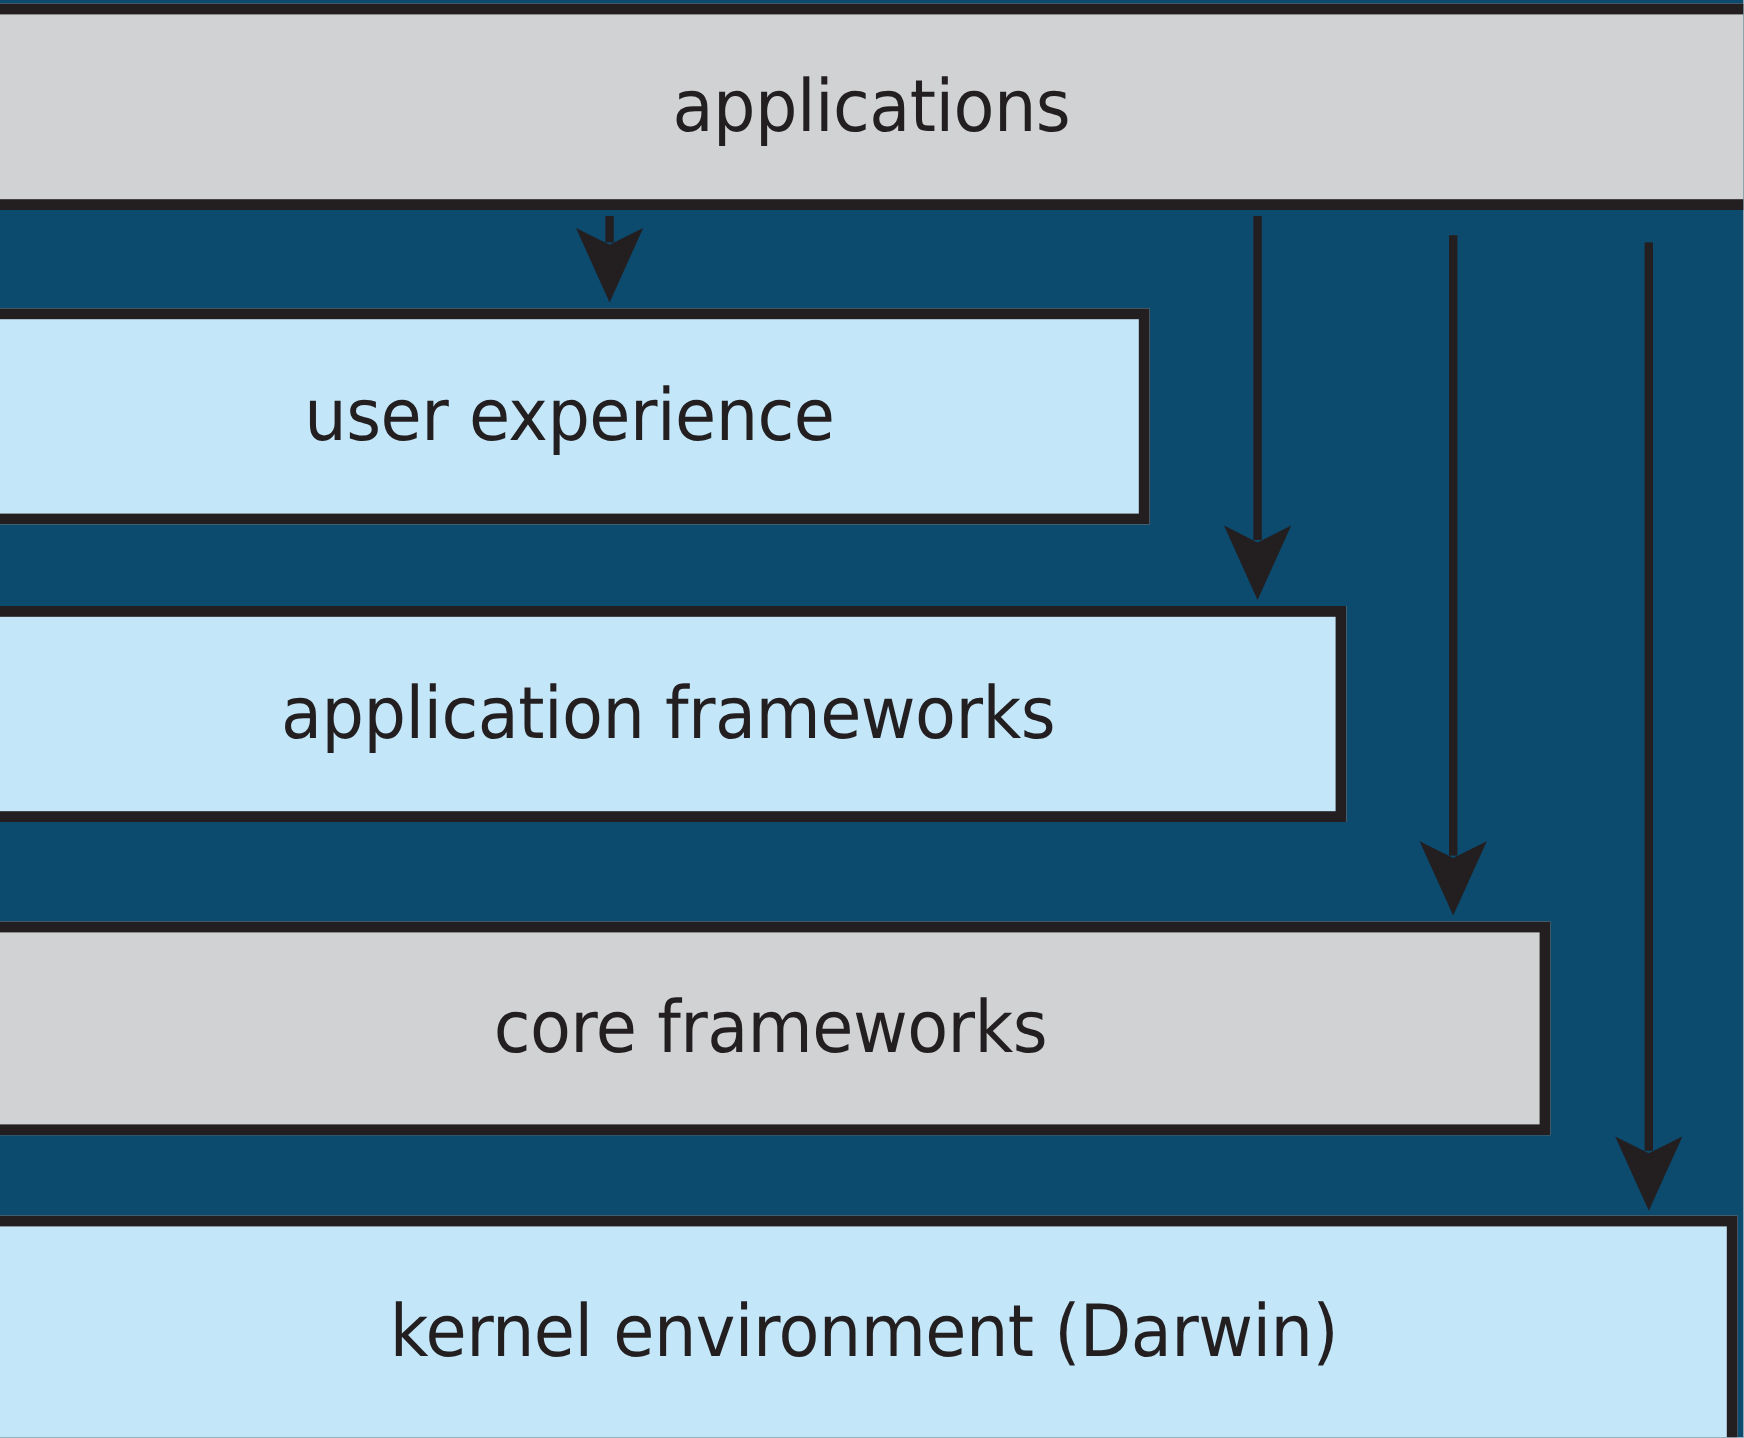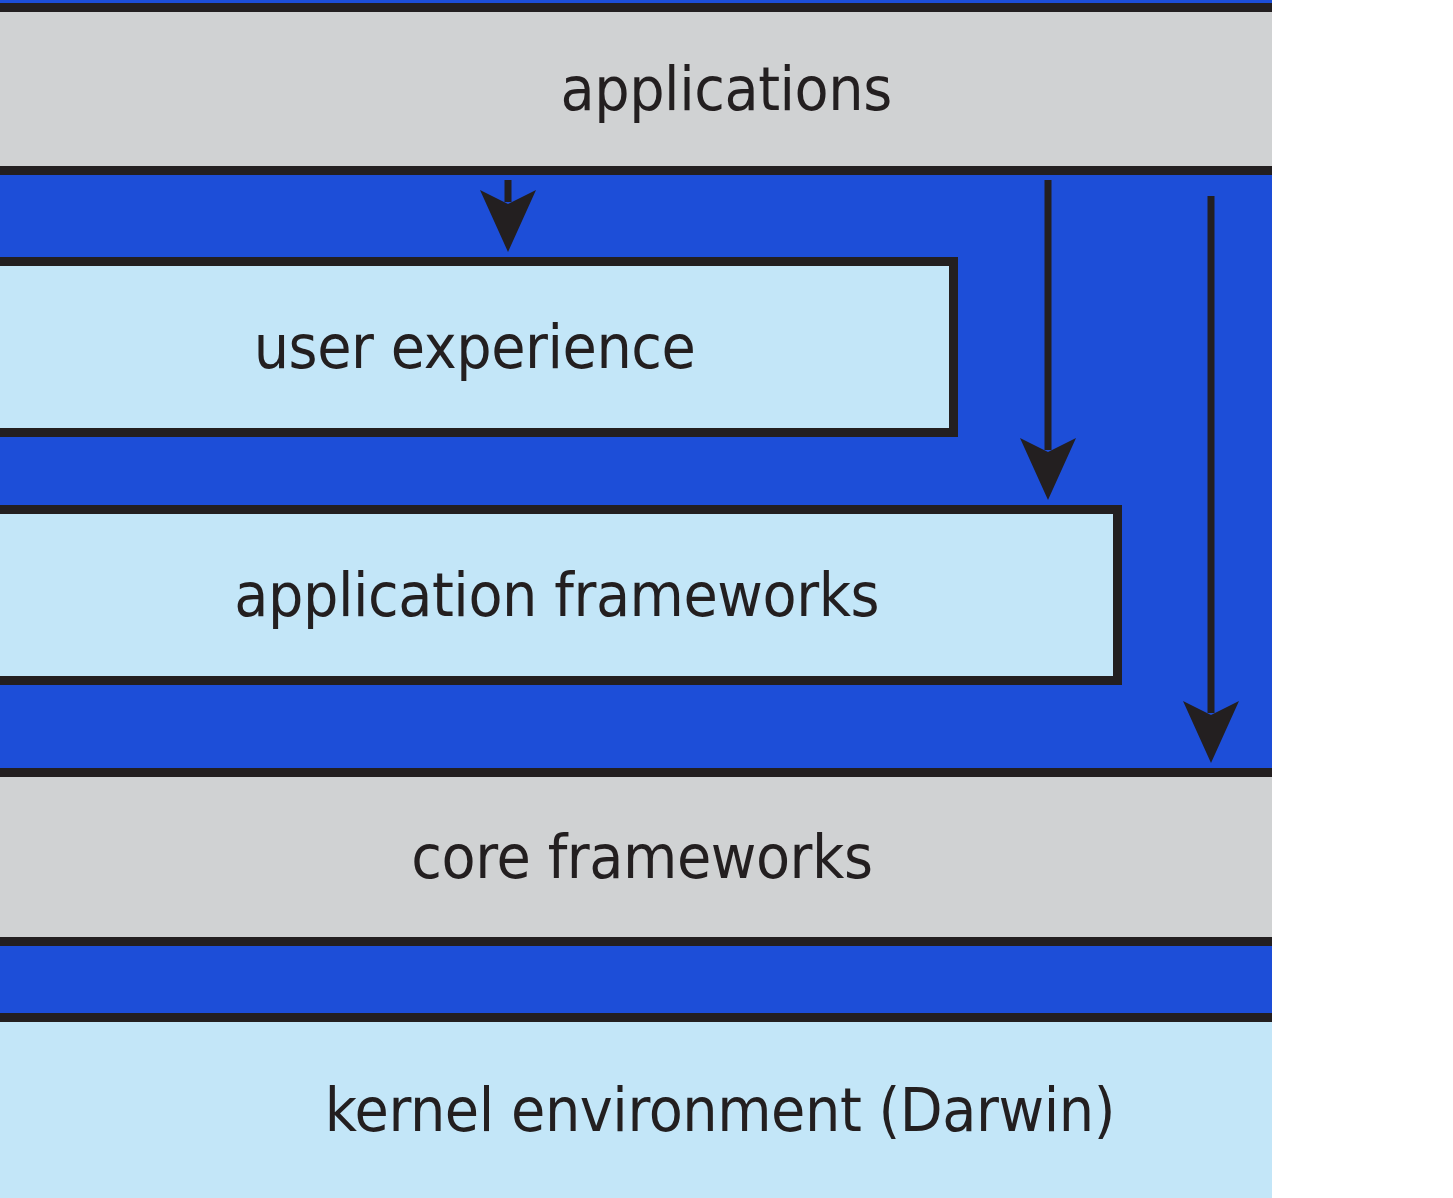--- a/index.html
+++ b/index.html
@@ -6,23 +6,23 @@
   html, body {
     margin: 0;
     padding: 0;
     background: #ffffff;
   }
   body {
     font-family: "DejaVu Sans", sans-serif;
   }
   #diagram-root {
     position: relative;
-    width: 1272px;
+    width: 1453px;
     height: 1198px;
-    background: #1d4ed8;
+    background: #0c4a6e;
     overflow: hidden;
   }
   .layer-box {
     position: absolute;
     box-sizing: border-box;
     border: 9px solid #231f20;
     display: flex;
     align-items: center;
     justify-content: center;
   }

